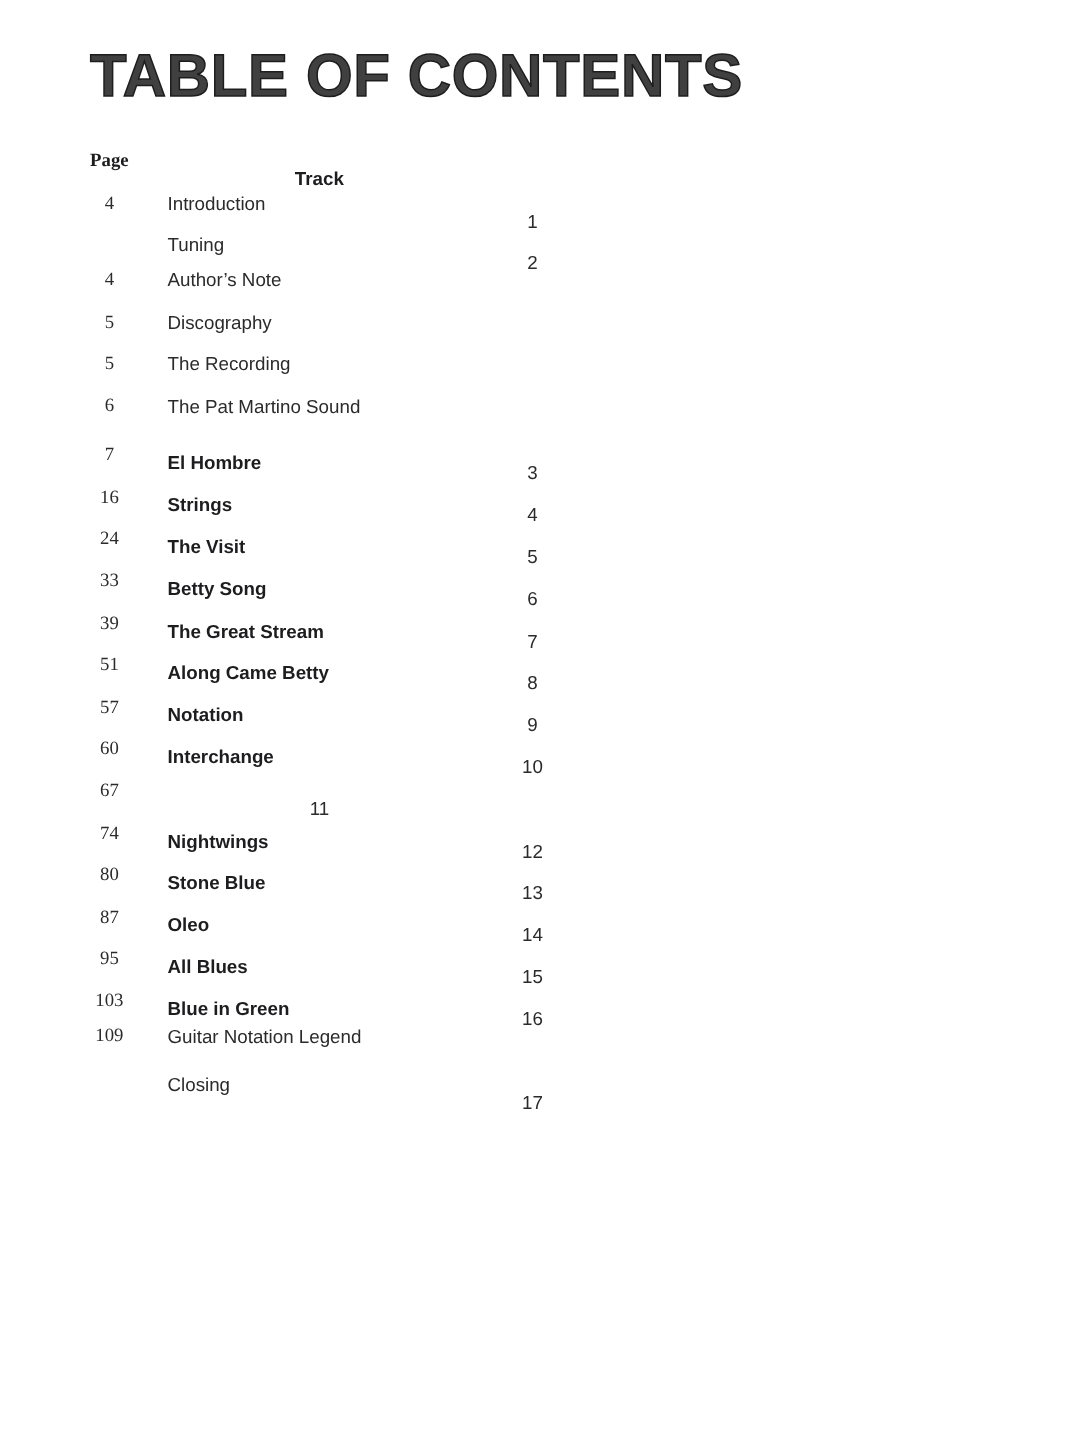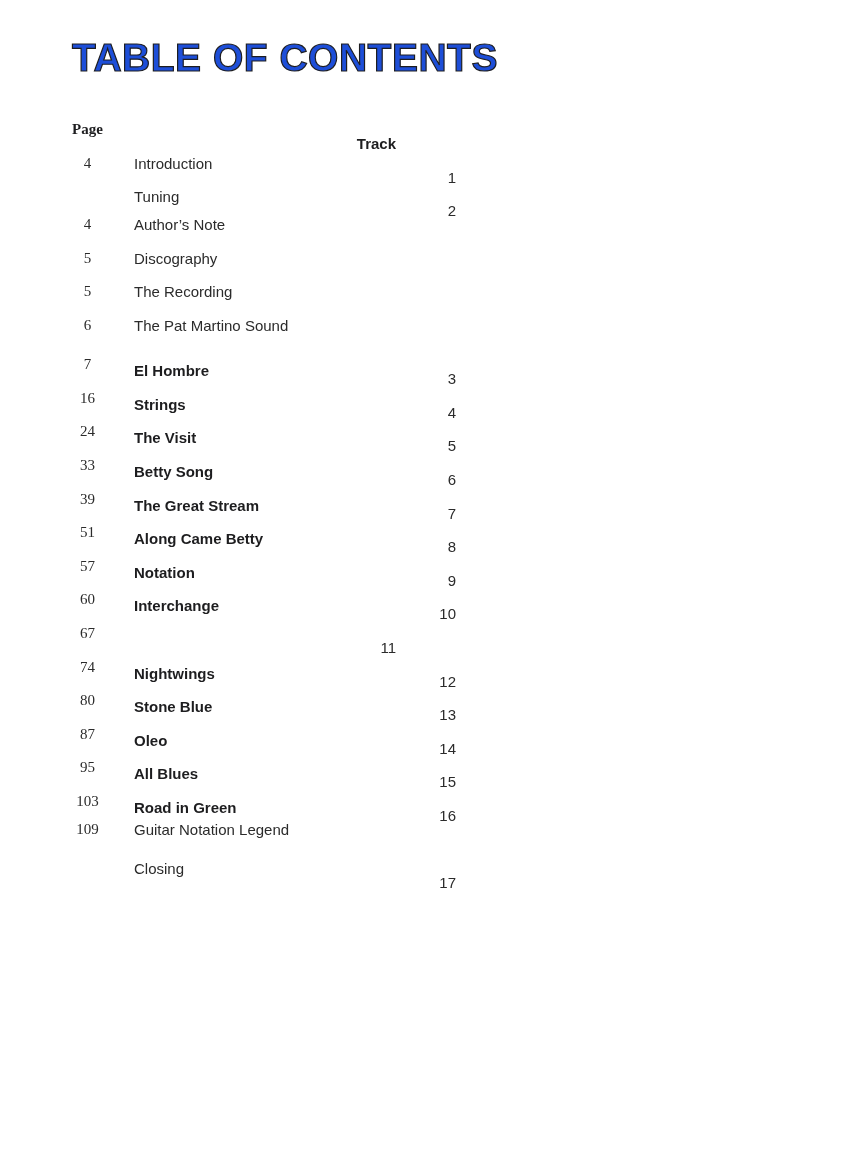--- a/index.html
+++ b/index.html
@@ -13,25 +13,25 @@
     background: #ffffff;
     margin: 0 auto;
     overflow: hidden;
     color: #262626;
   }
 
   .page-title {
     position: absolute;
     left: 72px;
     top: 38px;
-    font-size: 39px;
+    font-size: 48px;
     line-height: 1.0;
     font-weight: 900;
     letter-spacing: 0.5px;
-    color: #1d4ed8;
+    color: #404040;
     -webkit-text-stroke: 1.2px #1d1d1f;
     white-space: nowrap;
   }
 
   .toc-table {
     position: absolute;
     left: 60px;
     top: 107px;
     width: 420px;
   }
@@ -39,21 +39,21 @@
   .toc-header-row, .toc-row {
     display: grid;
     grid-template-columns: 55px 281px 60px;
     align-items: center;
     height: 33.6px;
     font-size: 15px;
   }
 
   .cell-page  { text-align: center; font-family: Liberation Serif, serif; }
   .cell-title { text-align: left; padding-left: 19px; }
-  .cell-track { text-align: right; margin-top: 28px; }
+  .cell-track { text-align: center; margin-top: 28px; }
 
   .toc-header-row { font-weight: bold; color: #1d1d1f; }
   .toc-header-row .cell-title { padding-left: 46px; text-align: left; }
 
   .toc-row { color: #2b2b2b; }
   .toc-row.bold .cell-title { font-weight: bold; color: #1d1d1f; margin-top: 12px; }
 </style>
 </head>
 <body>
 
@@ -177,21 +177,21 @@
   </div>
 
   <div class="toc-row bold">
     <span class="cell-page">95</span>
     <span class="cell-title">All Blues</span>
     <span class="cell-track">15</span>
   </div>
 
   <div class="toc-row bold">
     <span class="cell-page">103</span>
-    <span class="cell-title">Road in Green</span>
+    <span class="cell-title">Blue in Green</span>
     <span class="cell-track">16</span>
   </div>
 
   <div class="toc-row">
     <span class="cell-page">109</span>
     <span class="cell-title">Guitar Notation Legend</span>
     <span class="cell-track"></span>
   </div>
 
   <div class="toc-row">

